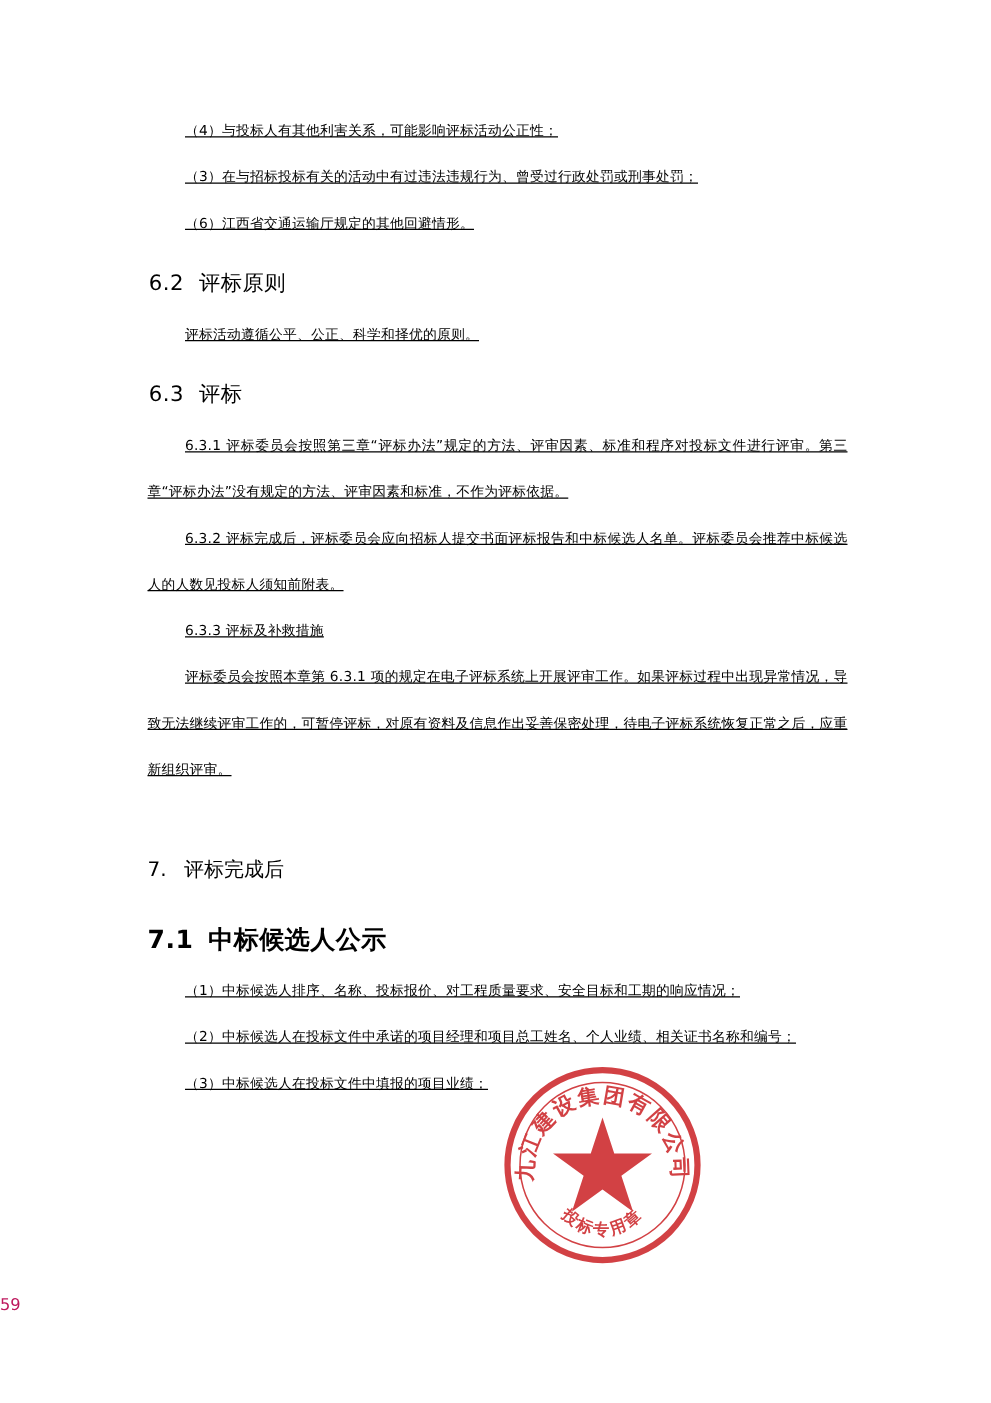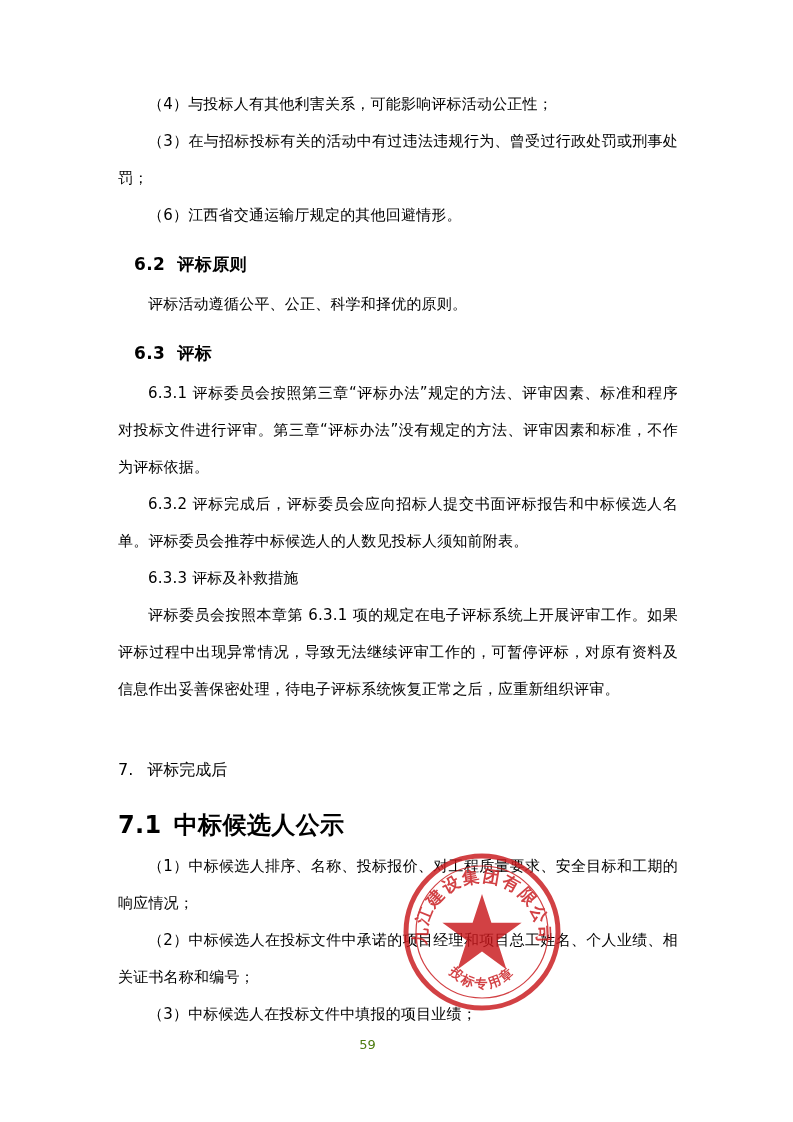--- a/index.html
+++ b/index.html
@@ -18,68 +18,68 @@
     background: #ffffff;
     overflow: hidden;
   }
   .content {
     position: absolute;
     left: 118px;
     top: 86px;
     width: 560px;
   }
   .para {
-    font-size: 15px;
+    font-size: 11px;
     line-height: 37px;
     text-align: justify;
     margin: 0;
     letter-spacing: 0.2px;
+    text-decoration: underline;
   }
   .indent {
     text-indent: 30px;
   }
   .h2 {
     font-size: 17px;
-    font-weight: bold;
+    font-weight: normal;
     line-height: 40px;
-    margin: 10px 0 2px 16px;
+    margin: 10px 0 2px 1px;
     letter-spacing: 0.4px;
   }
   .h2 .num {
     margin-right: 12px;
   }
   .h1 {
     font-size: 16px;
     font-weight: normal;
     line-height: 40px;
     margin: 26px 0 4px 0;
   }
   .h1 .num {
     margin-right: 14px;
   }
   .h1b {
-    font-size: 24px;
+    font-size: 20px;
     font-weight: bold;
     line-height: 42px;
     margin: 14px 0 2px 0;
     letter-spacing: 0.4px;
   }
   .h1b .num {
     margin-right: 12px;
   }
   .gap-med { height: 16px; }
 
   .page-number {
     position: absolute;
     left: 0;
     top: 1037px;
     width: 735px;
-    text-align: center;
     font-size: 13px;
-    color: #4d7c0f;
+    color: #be185d;
   }
 
   
   .seal {
     position: absolute;
     left: 402px;
     top: 852px;
     width: 160px;
     height: 160px;
     pointer-events: none;

